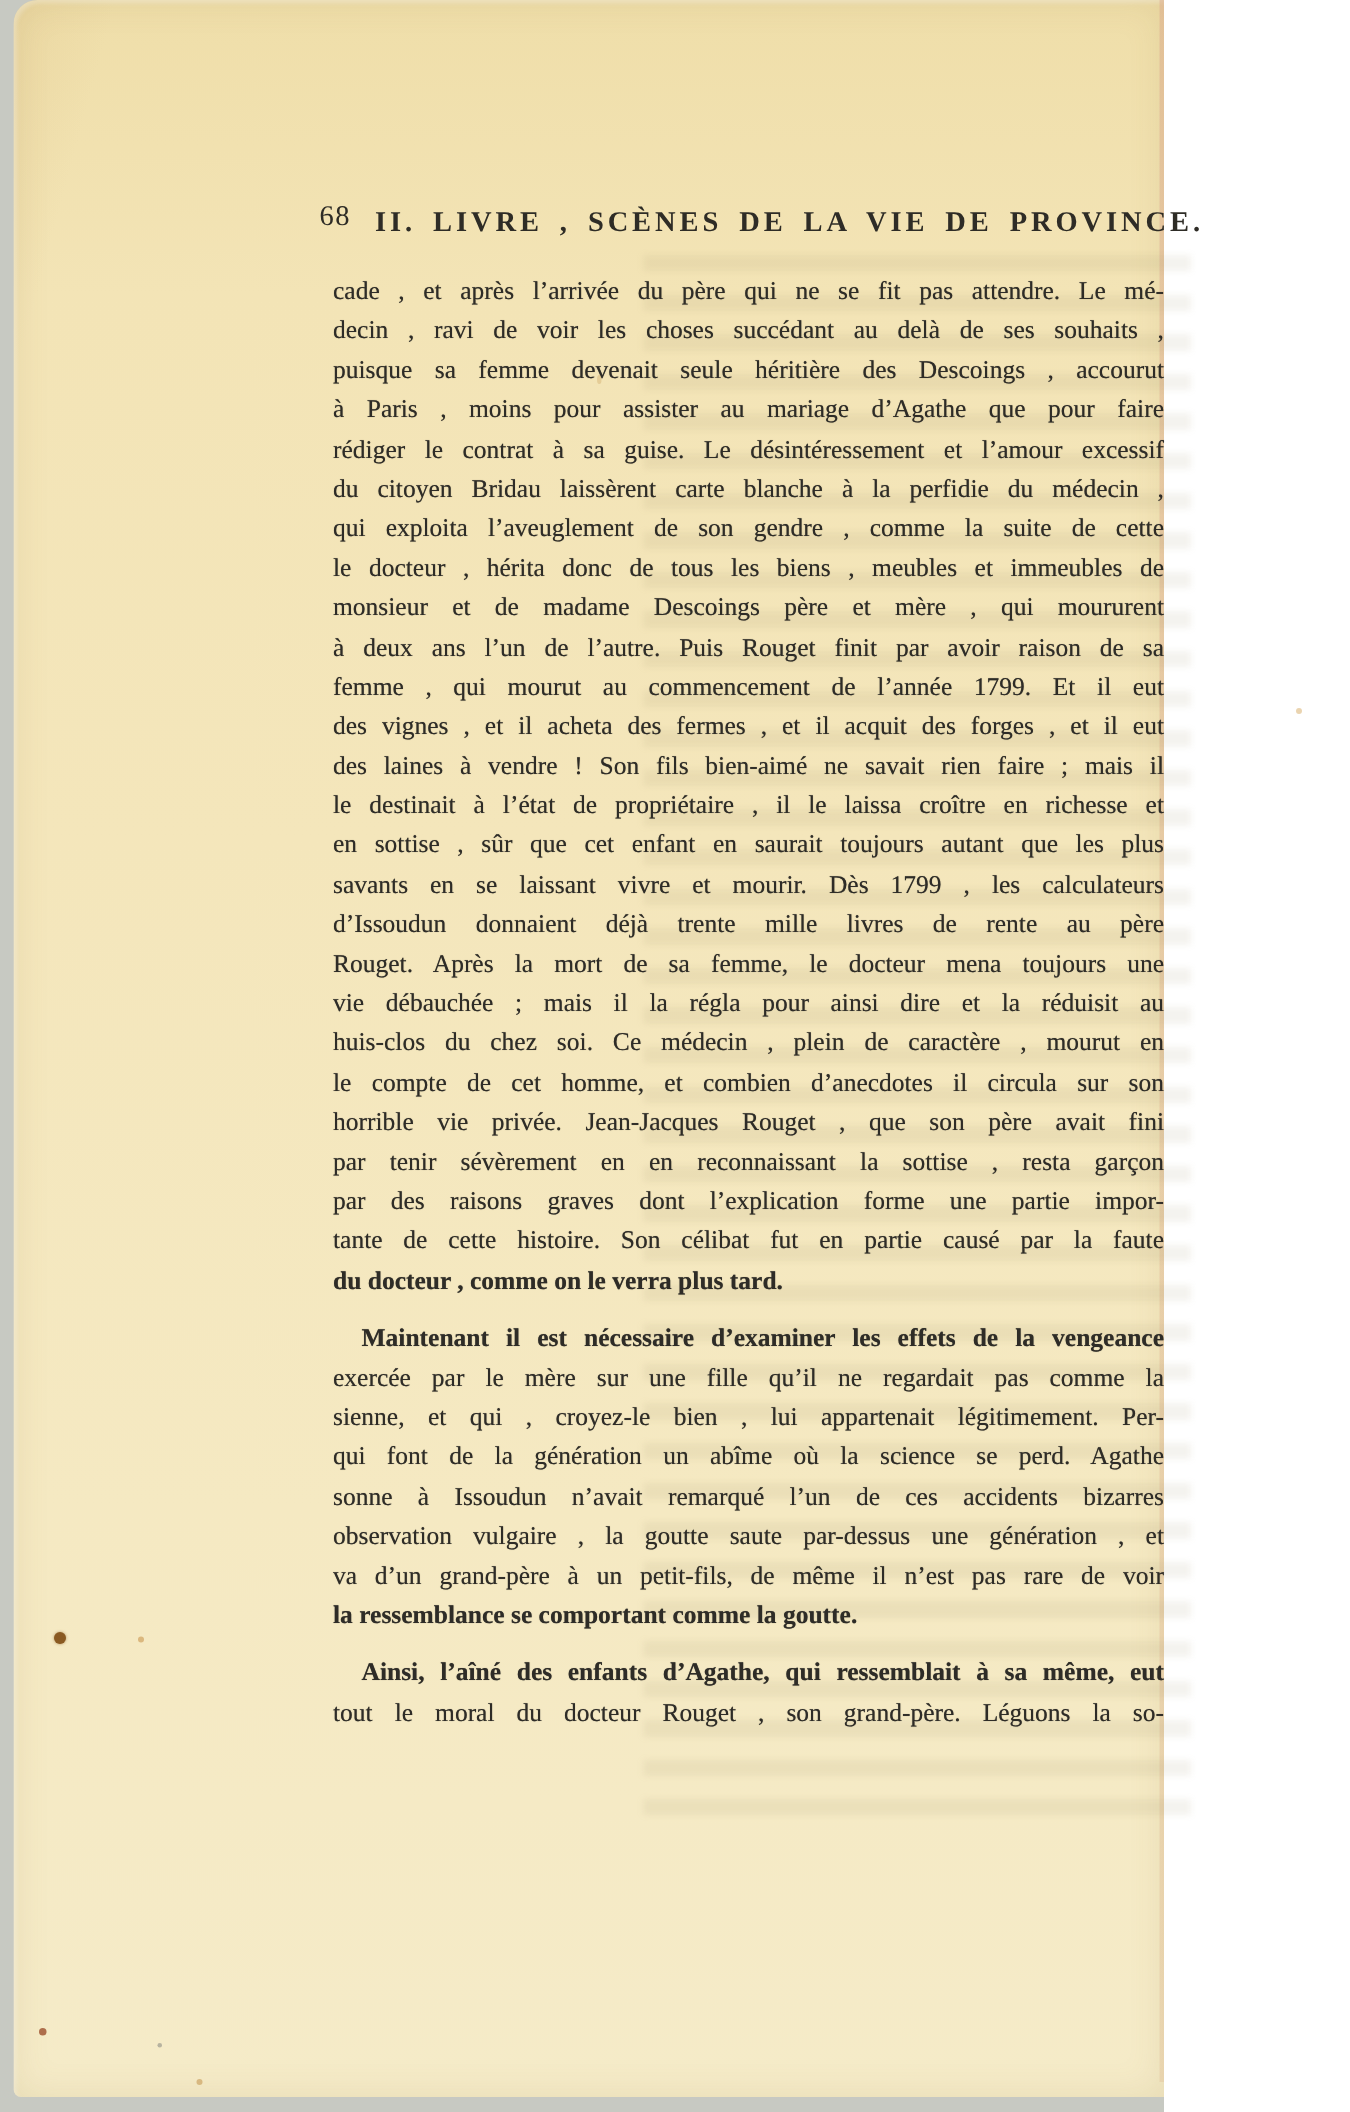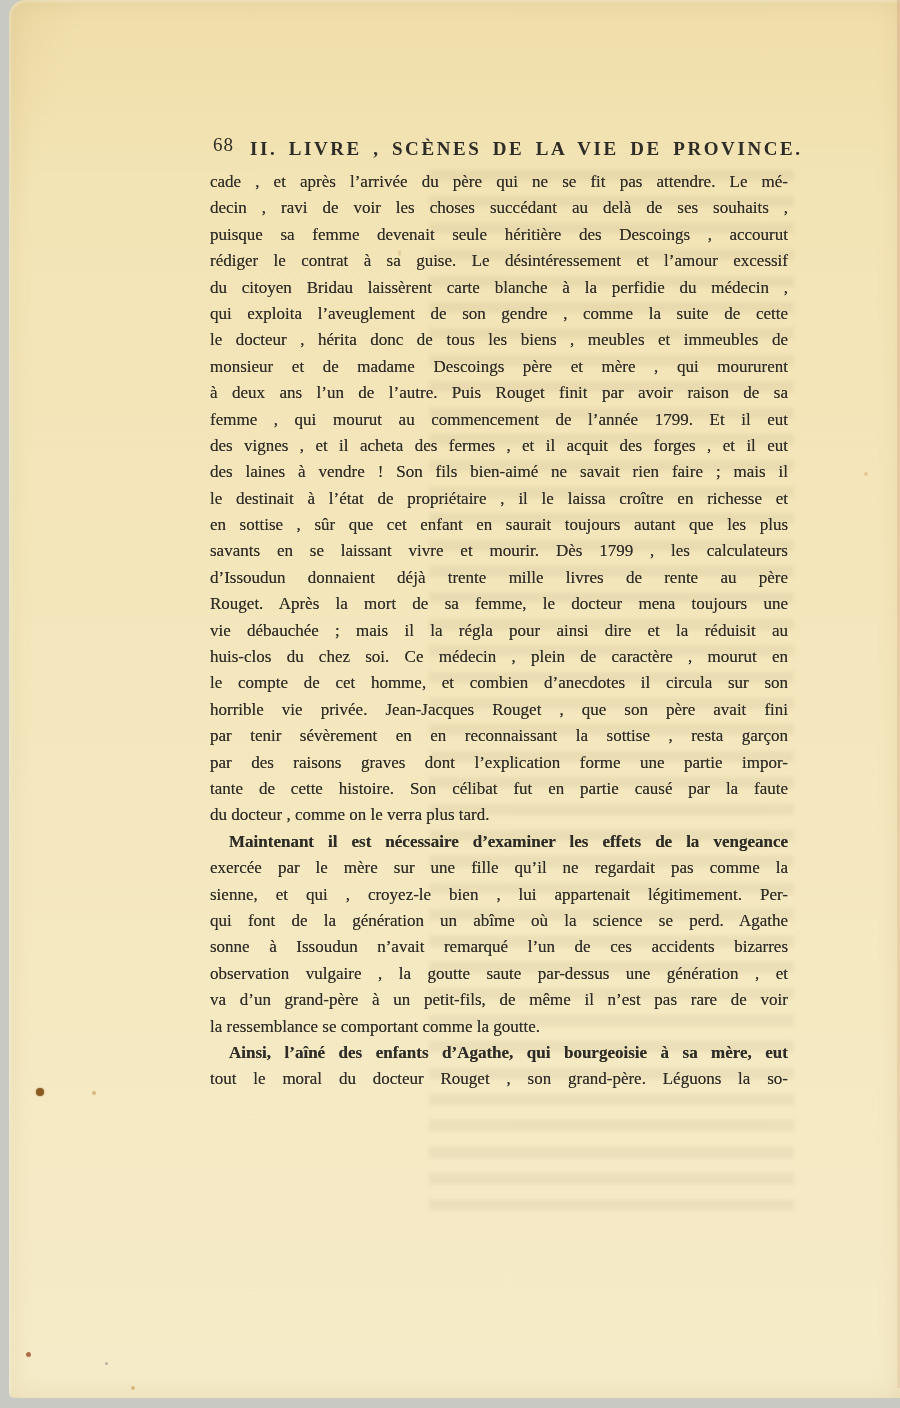--- a/index.html
+++ b/index.html
@@ -3,21 +3,21 @@
 <meta charset="utf-8">
 <style>
   html, body { margin: 0; padding: 0; }
   body {
     width: 900px; height: 1408px;
     font-family: "Liberation Serif", "DejaVu Serif", serif;
     overflow: hidden;
   }
   #scan {
     position: relative;
-    width: 900px; height: 1408px;
+    width: 776px; height: 1408px;
     background: #c7c9c2; 
   }
   
   #paper {
     position: absolute;
     left: 9px; top: 0; right: 0; bottom: 10px;
     border-radius: 16px 0 0 5px;
     background:
       linear-gradient(105deg, rgba(222,196,140,0.28) 0%, rgba(222,196,140,0) 6%),
       linear-gradient(180deg, #efdea9 0%, #f3e4b6 14%, #f4e6bb 40%, #f5e9c2 72%, #f5ebc8 100%);
@@ -54,28 +54,28 @@
     letter-spacing: 2.6px; word-spacing: 4px;
     white-space: nowrap;
   }
   
   #text-block {
     position: absolute; left: 201px; top: 169px; width: 578px;
     color: #2e2c27;
     font-size: 17px;
     text-shadow: 0 0 0.5px rgba(46,44,39,0.65);
   }
-  .para { margin: 0; }
+  .para { margin: 12px; }
   .line {
     height: 26.4px; line-height: 26.4px;
     text-align: justify;
     text-align-last: justify;
     overflow: visible;
   }
-  .line.endline { text-align-last: left; }
+  .line.endline { text-align-last: left; font-weight: bold; }
   .line.indent { text-indent: 19px; font-weight: bold; }
   
   .speck { position: absolute; border-radius: 50%; }
   .speck.s1 { left: 27px;  top: 1088px; width: 8px; height: 8px; background: #8a5a22; box-shadow: 0 0 2px rgba(138,90,34,0.6); }
   .speck.s2 { left: 83px;  top: 1091px; width: 4px; height: 4px; background: #d0a261; opacity: .7; }
   .speck.s3 { left: 17px;  top: 1352px; width: 5px; height: 5px; background: #9c4f2c; opacity: .8; }
   .speck.s4 { left: 96px;  top: 1362px; width: 3px; height: 3px; background: #8d8d85; opacity: .6; }
   .speck.s5 { left: 122px; top: 1386px; width: 4px; height: 4px; background: #c79a55; opacity: .6; }
   .speck.s6 { left: 855px; top: 472px;  width: 4px; height: 4px; background: #d8b070; opacity: .55; }
   .speck.s7 { left: 389px; top: 250px;  width: 3px; height: 6px; background: #d8b578; opacity: .5; }
@@ -91,20 +91,21 @@
     <div id="page-header">
       <span id="page-number">68</span>
       <span id="running-title">II. LIVRE , SCÈNES DE LA VIE DE PROVINCE.</span>
     </div>
 
     <div id="text-block">
         <div class="para">
           <div class="line">cade , et après l’arrivée du père qui ne se fit pas attendre. Le mé-</div>
           <div class="line">decin , ravi de voir les choses succédant au delà de ses souhaits ,</div>
           <div class="line">puisque sa femme devenait seule héritière des Descoings , accourut</div>
+          <div class="line">à Paris , moins pour assister au mariage d’Agathe que pour faire</div>
           <div class="line">rédiger le contrat à sa guise. Le désintéressement et l’amour excessif</div>
           <div class="line">du citoyen Bridau laissèrent carte blanche à la perfidie du médecin ,</div>
           <div class="line">qui exploita l’aveuglement de son gendre , comme la suite de cette</div>
           <div class="line">le docteur , hérita donc de tous les biens , meubles et immeubles de</div>
           <div class="line">monsieur et de madame Descoings père et mère , qui moururent</div>
           <div class="line">à deux ans l’un de l’autre. Puis Rouget finit par avoir raison de sa</div>
           <div class="line">femme , qui mourut au commencement de l’année 1799. Et il eut</div>
           <div class="line">des vignes , et il acheta des fermes , et il acquit des forges , et il eut</div>
           <div class="line">des laines à vendre ! Son fils bien-aimé ne savait rien faire ; mais il</div>
           <div class="line">le destinait à l’état de propriétaire , il le laissa croître en richesse et</div>
@@ -125,21 +126,21 @@
           <div class="line indent">Maintenant il est nécessaire d’examiner les effets de la vengeance</div>
           <div class="line">exercée par le mère sur une fille qu’il ne regardait pas comme la</div>
           <div class="line">sienne, et qui , croyez-le bien , lui appartenait légitimement. Per-</div>
           <div class="line">qui font de la génération un abîme où la science se perd. Agathe</div>
           <div class="line">sonne à Issoudun n’avait remarqué l’un de ces accidents bizarres</div>
           <div class="line">observation vulgaire , la goutte saute par-dessus une génération , et</div>
           <div class="line">va d’un grand-père à un petit-fils, de même il n’est pas rare de voir</div>
           <div class="line endline">la ressemblance se comportant comme la goutte.</div>
         </div>
         <div class="para">
-          <div class="line indent">Ainsi, l’aîné des enfants d’Agathe, qui bourgeoisie à sa mère, eut</div>
+          <div class="line indent">Ainsi, l’aîné des enfants d’Agathe, qui ressemblait à sa même, eut</div>
           <div class="line">tout le moral du docteur Rouget , son grand-père.  Léguons la so-</div>
         </div>
       </div>
 
     <div class="speck s1"></div>
     <div class="speck s2"></div>
     <div class="speck s3"></div>
     <div class="speck s4"></div>
     <div class="speck s5"></div>
     <div class="speck s6"></div>

